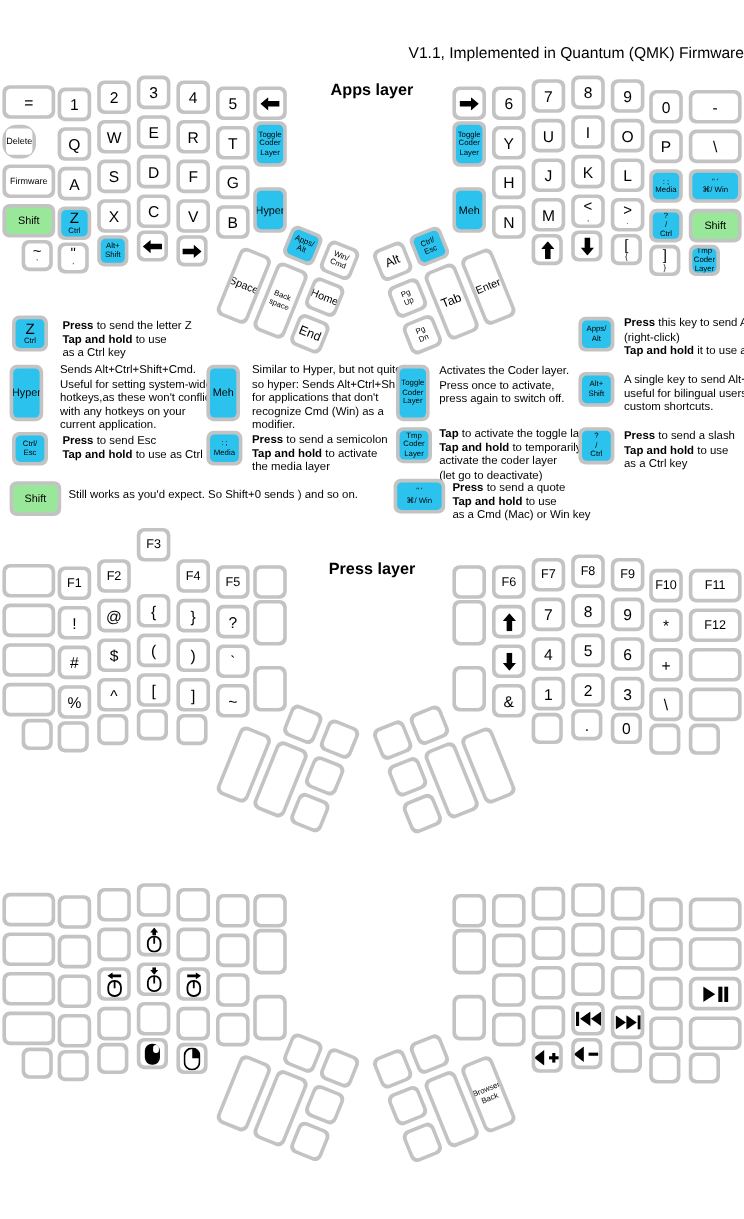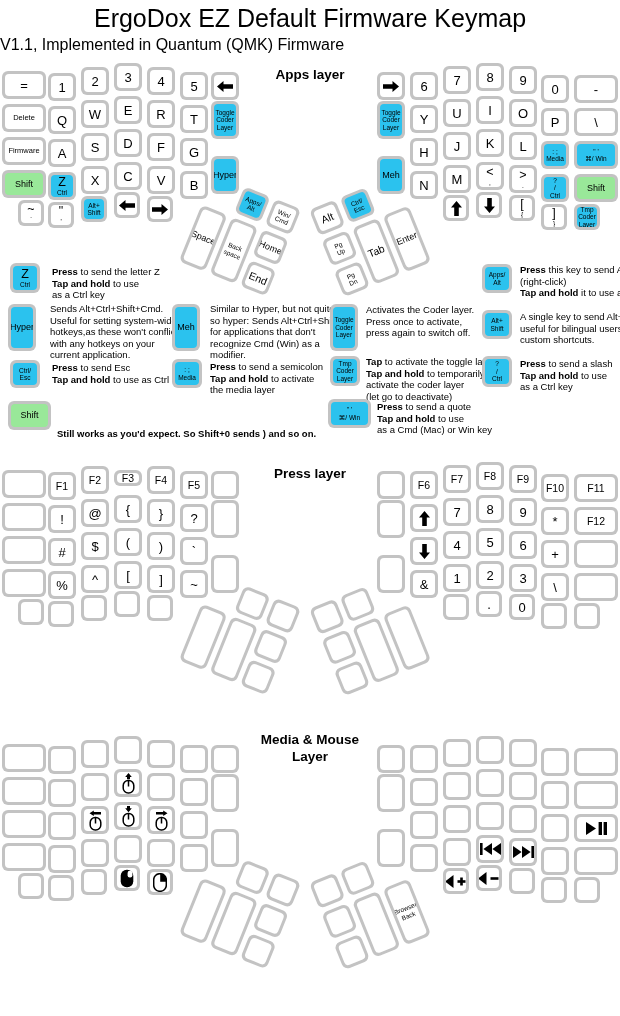--- a/index.html
+++ b/index.html
@@ -1,19 +1,19 @@
 <!DOCTYPE html>
 <html><head>
 <meta charset="utf-8">
 <style>
   html,body{margin:0;padding:0;background:#fff;}
   #page{position:relative;width:620px;height:1016px;background:#fff;overflow:hidden;
         font-family:"Liberation Sans",sans-serif;color:#000;}
   .title{position:absolute;top:4px;left:0;width:620px;text-align:center;font-size:25px;}
-  .subtitle{position:absolute;top:36px;left:0;width:620px;text-align:left;font-size:16px;}
+  .subtitle{position:absolute;top:36px;left:0;width:620px;text-align:right;font-size:13px;}
   .layer-title{position:absolute;font-weight:bold;font-size:13.5px;text-align:center;line-height:17px;}
   #t0{left:247px;top:66px;width:126px;}
   #t1{left:247px;top:465px;width:126px;}
   #t2{left:250px;top:731px;width:120px;}
   .footnote{position:absolute;left:8px;top:981px;font-size:12.5px;line-height:16px;white-space:pre-line;}
   .key{position:absolute;background:#c3c3c3;border-radius:6px;}
   .cap{position:absolute;left:3px;top:3px;right:3px;bottom:3px;background:#fff;border-radius:4px;
        display:flex;flex-direction:column;align-items:center;justify-content:center;
        text-align:center;line-height:1;overflow:hidden;}
   .f13{font-size:13px;} .f10{font-size:10.5px;} .f9{font-size:9px;} .f7{font-size:7.5px;}
@@ -21,25 +21,23 @@
   .lines{font-size:6.5px;line-height:7.5px;}
   .icon{display:flex;align-items:center;justify-content:center;}
   .icon svg{display:block;}
   .thumb{position:absolute;width:94px;height:94px;transform-origin:0 0;}
   .legend-text{position:absolute;font-size:9.5px;line-height:11.5px;white-space:nowrap;}
 </style>
 </head>
 <body>
 
 <div id="page">
-  <div class="title">ErgoDox EZ Default Firmware Keymap</div>
   <div class="subtitle">V1.1, Implemented in Quantum (QMK) Firmware</div>
   <div class="layer-title" id="t0">Apps layer</div>
   <div class="layer-title" id="t1">Press layer</div>
-  <div class="layer-title" id="t2">Media &amp; Mouse Layer</div>
   <div id="boards">
       <div class="key" style="left: 2px; top: 71px; width: 44px; height: 28px;">
         <div class="cap">
           <span class="f13">=</span>
         </div>
       </div>
       <div class="key" style="left: 48px; top: 73px; width: 28px; height: 28px;">
         <div class="cap">
           <span class="f13">1</span>
         </div>
@@ -66,21 +64,21 @@
       </div>
       <div class="key" style="left: 211px; top: 72px; width: 28px; height: 28px;">
         <div class="cap">
           <span class="icon">
             <svg width="16" height="11" viewBox="0 0 16 11">
               <path d="M0 5.5 L6.5 0 V3.2 H16 V7.8 H6.5 V11 Z"></path>
             </svg>
           </span>
         </div>
       </div>
-      <div class="key" style="left: 2px; top: 104px; width: 44px; height: 28px;">
+      <div class="key" style="left: 2px; top: 104px; width: 28px; height: 28px; border-radius: 12px;">
         <div class="cap">
           <span class="f7">Delete</span>
         </div>
       </div>
       <div class="key" style="left: 48px; top: 106px; width: 28px; height: 28px;">
         <div class="cap">
           <span class="f13">Q</span>
         </div>
       </div>
       <div class="key" style="left: 81px; top: 100px; width: 28px; height: 28px;">
@@ -472,21 +470,21 @@
       <div class="key" style="left: 48px; top: 472px; width: 28px; height: 28px;">
         <div class="cap">
           <span class="f10">F1</span>
         </div>
       </div>
       <div class="key" style="left: 81px; top: 466px; width: 28px; height: 28px;">
         <div class="cap">
           <span class="f10">F2</span>
         </div>
       </div>
-      <div class="key" style="left: 114px; top: 470px; width: 28px; height: 16px;">
+      <div class="key" style="left: 114px; top: 440px; width: 28px; height: 28px;">
         <div class="cap">
           <span class="f10">F3</span>
         </div>
       </div>
       <div class="key" style="left: 147px; top: 466px; width: 28px; height: 28px;">
         <div class="cap">
           <span class="f10">F4</span>
         </div>
       </div>
       <div class="key" style="left: 180px; top: 471px; width: 28px; height: 28px;">
@@ -1134,21 +1132,21 @@
           <div class="lines">Ctrl/</div>
           <div class="lines">Esc</div>
         </div>
       </div>
       <div class="legend-text" style="left: 52px; top: 362px;"><b>Press</b> to send Esc<br><b>Tap and hold</b> to use as Ctrl</div>
       <div class="key" style="left: 8px; top: 401px; width: 43px; height: 29px;">
         <div class="cap" style="background: rgb(153, 232, 153);">
           <div class="t2">Shift</div>
         </div>
       </div>
-      <div class="legend-text" style="left: 57px; top: 428px; font-weight: bold;">Still works as you'd expect. So Shift+0 sends ) and so on.</div>
+      <div class="legend-text" style="left: 57px; top: 407px;">Still works as you'd expect. So Shift+0 sends ) and so on.</div>
       <div class="key" style="left: 172px; top: 304px; width: 28px; height: 47px;">
         <div class="cap" style="background: rgb(43, 194, 238);">
           <div class="t2">Meh</div>
         </div>
       </div>
       <div class="legend-text" style="left: 210px; top: 303px;">Similar to Hyper, but not quite<br>so hyper: Sends Alt+Ctrl+Shift,<br>for applications that don't<br>recognize Cmd (Win) as a<br>modifier.</div>
       <div class="key" style="left: 172px; top: 359px; width: 30px; height: 29px;">
         <div class="cap" style="background: rgb(43, 194, 238);">
           <div class="lines">: ;</div>
           <div class="lines">Media</div>

